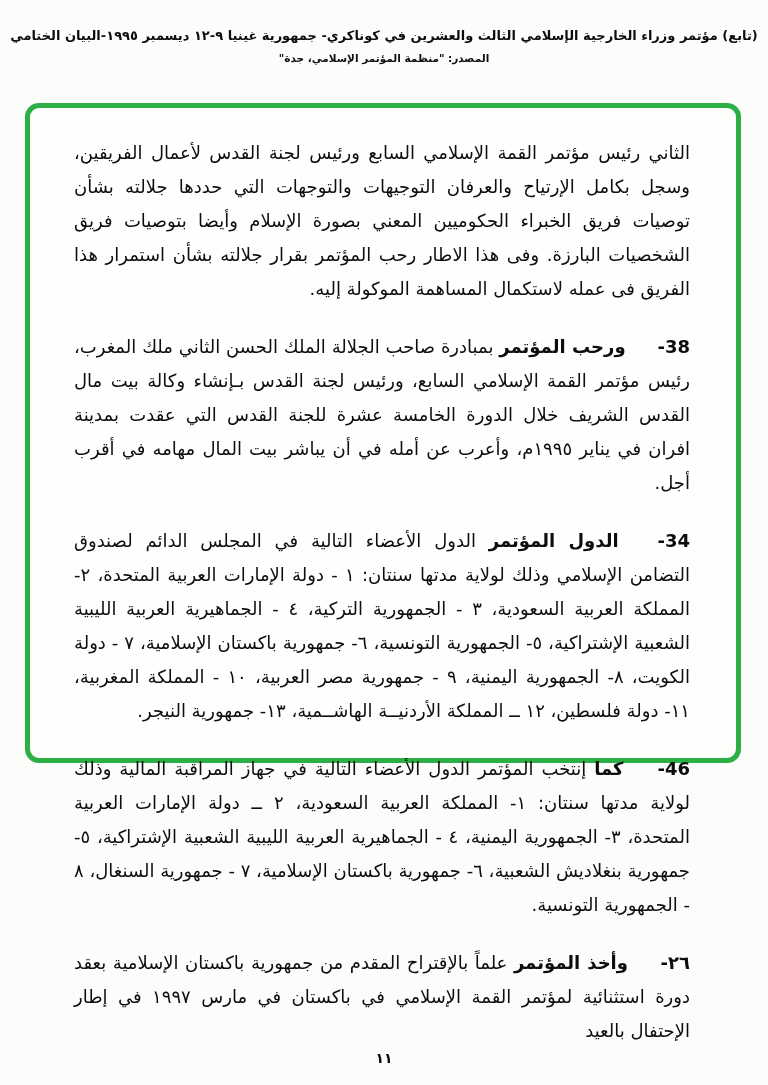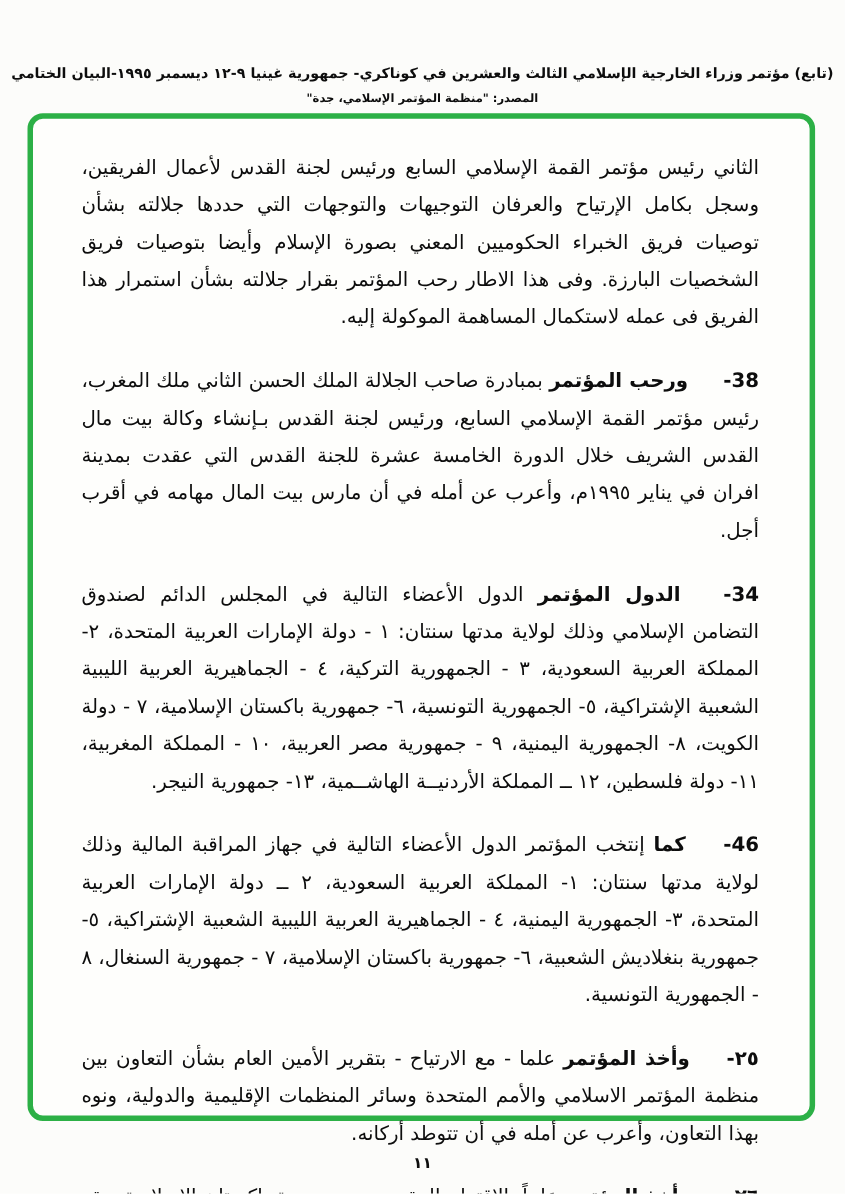--- a/index.html
+++ b/index.html
@@ -20,32 +20,31 @@
     top: 28px;
     left: 0;
     right: 0;
     text-align: center;
     direction: rtl;
     font-weight: bold;
   }
   .doc-header .line1 {
     font-size: 13px;
     letter-spacing: 0.2px;
-    margin-top: 32px;
   }
   .doc-header .line2 {
     font-size: 10.5px;
     margin-top: 9px;
   }
   .page-frame {
     position: absolute;
     left: 25px;
     top: 103px;
     width: 716px;
-    height: 916px;
+    height: 660px;
     box-sizing: border-box;
     border: 5px solid #2cb046;
     border-radius: 14px;
     background: #fefefc;
   }
   .page-content {
     position: absolute;
     inset: 0;
     box-sizing: border-box;
     padding: 28px 46px 0 44px;
@@ -95,40 +94,35 @@
 
     <p class="para">
       
       
       <span class="para-text">الثاني رئيس مؤتمر القمة الإسلامي السابع ورئيس لجنة القدس لأعمال الفريقين، وسجل بكامل الإرتياح والعرفان التوجيهات والتوجهات التي حددها جلالته بشأن توصيات فريق الخبراء الحكوميين المعني بصورة الإسلام وأيضا بتوصيات فريق الشخصيات البارزة. وفى هذا الاطار رحب المؤتمر بقرار جلالته بشأن استمرار هذا الفريق فى عمله لاستكمال المساهمة الموكولة إليه.</span>
     </p>
 
     <p class="para">
       <span class="para-num">38-</span>
       <span class="para-lead">ورحب المؤتمر</span>
-      <span class="para-text">بمبادرة صاحب الجلالة الملك الحسن الثاني ملك المغرب، رئيس مؤتمر القمة الإسلامي السابع، ورئيس لجنة القدس بـإنشاء وكالة بيت مال القدس الشريف خلال الدورة الخامسة عشرة للجنة القدس التي عقدت بمدينة افران في يناير ١٩٩٥م، وأعرب عن أمله في أن مارس بيت المال مهامه في أقرب أجل.</span>
+      <span class="para-text">بمبادرة صاحب الجلالة الملك الحسن الثاني ملك المغرب، رئيس مؤتمر القمة الإسلامي السابع، ورئيس لجنة القدس بـإنشاء وكالة بيت مال القدس الشريف خلال الدورة الخامسة عشرة للجنة القدس التي عقدت بمدينة افران في يناير ١٩٩٥م، وأعرب عن أمله في أن يباشر بيت المال مهامه في أقرب أجل.</span>
     </p>
 
     <p class="para">
       <span class="para-num">34-</span>
       <span class="para-lead">الدول المؤتمر</span>
       <span class="para-text">الدول الأعضاء التالية في المجلس الدائم لصندوق التضامن الإسلامي وذلك لولاية مدتها سنتان: ١ - دولة الإمارات العربية المتحدة، ٢- المملكة العربية السعودية، ٣ - الجمهورية التركية، ٤ - الجماهيرية العربية الليبية الشعبية الإشتراكية، ٥- الجمهورية التونسية، ٦- جمهورية باكستان الإسلامية، ٧ - دولة الكويت، ٨- الجمهورية اليمنية، ٩ - جمهورية مصر العربية، ١٠ - المملكة المغربية، ١١- دولة فلسطين، ١٢ ــ المملكة الأردنيــة الهاشــمية، ١٣- جمهورية النيجر.</span>
     </p>
 
     <p class="para">
       <span class="para-num">46-</span>
       <span class="para-lead">كما</span>
       <span class="para-text">إنتخب المؤتمر الدول الأعضاء التالية في جهاز المراقبة المالية وذلك لولاية مدتها سنتان: ١- المملكة العربية السعودية، ٢ ــ دولة الإمارات العربية المتحدة، ٣- الجمهورية اليمنية، ٤ - الجماهيرية العربية الليبية الشعبية الإشتراكية، ٥- جمهورية بنغلاديش الشعبية، ٦- جمهورية باكستان الإسلامية، ٧ - جمهورية السنغال، ٨ - الجمهورية التونسية.</span>
     </p>
 
-    <p class="para">
-      <span class="para-num">٢٥-</span>
-      <span class="para-lead">وأخذ المؤتمر</span>
-      <span class="para-text">علما - مع الارتياح - بتقرير الأمين العام بشأن التعاون بين منظمة المؤتمر الاسلامي والأمم المتحدة وسائر المنظمات الإقليمية والدولية، ونوه بهذا التعاون، وأعرب عن أمله في أن تتوطد أركانه.</span>
-    </p>
 
     <p class="para">
       <span class="para-num">٢٦-</span>
       <span class="para-lead">وأخذ المؤتمر</span>
       <span class="para-text">علماً بالإقتراح المقدم من جمهورية باكستان الإسلامية بعقد دورة استثنائية لمؤتمر القمة الإسلامي في باكستان في مارس ١٩٩٧ في إطار الإحتفال بالعيد</span>
     </p>
 
   </div>
 </div>
 

